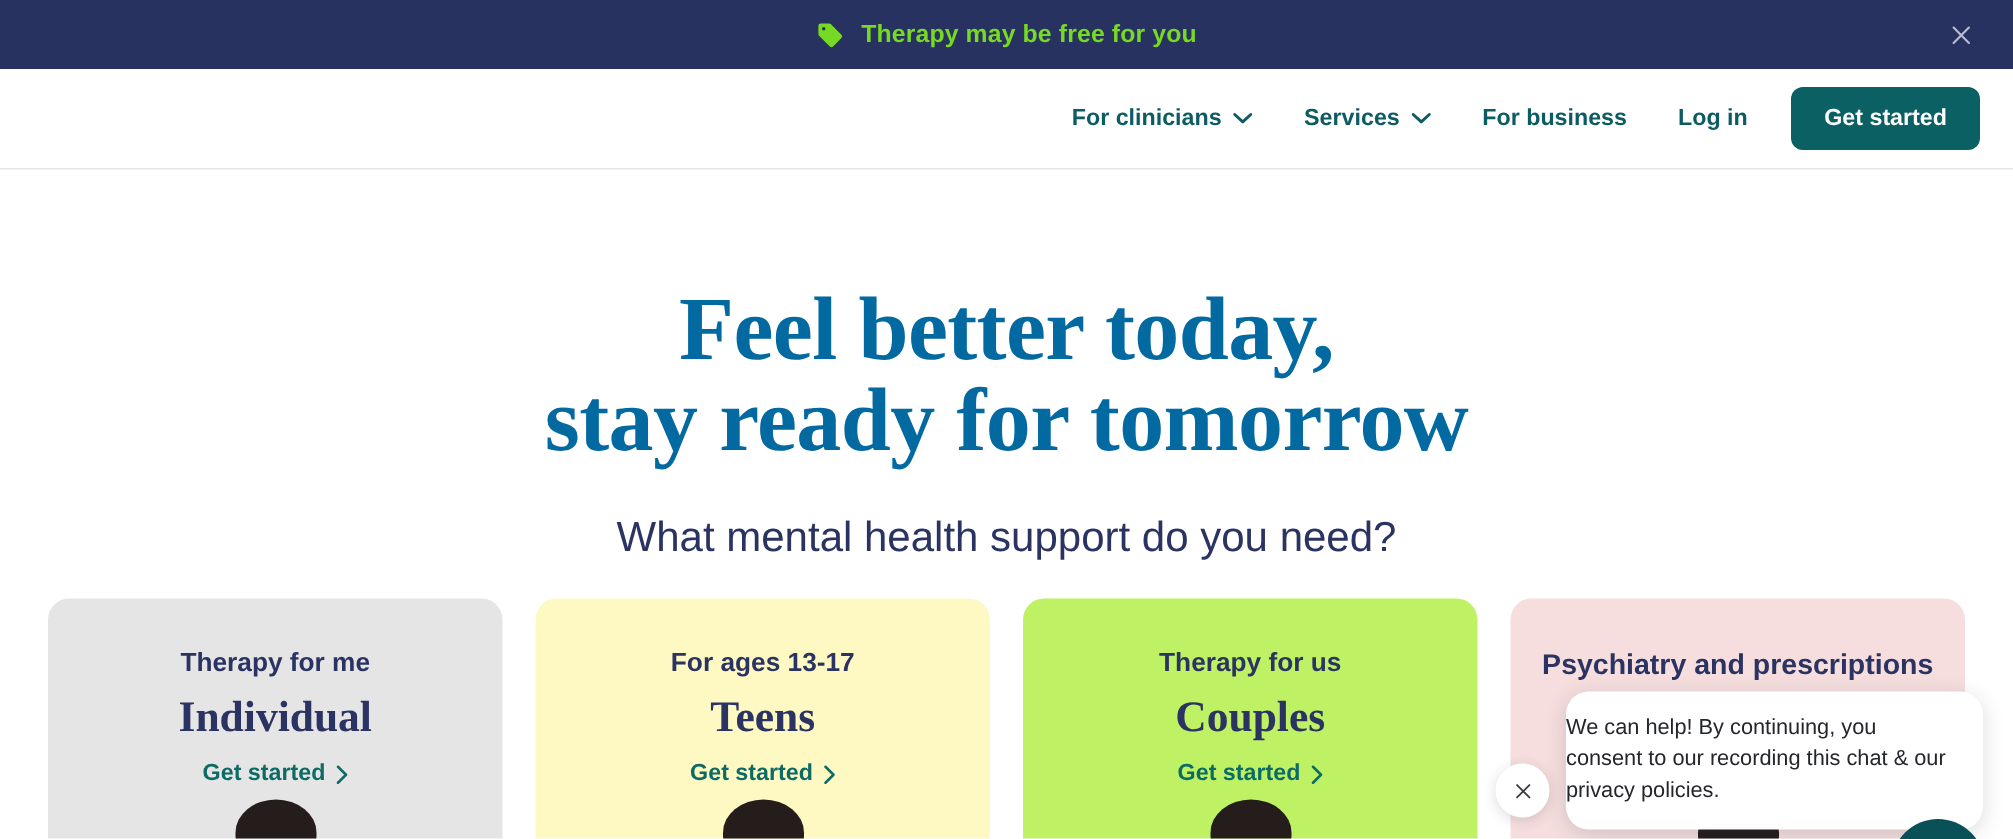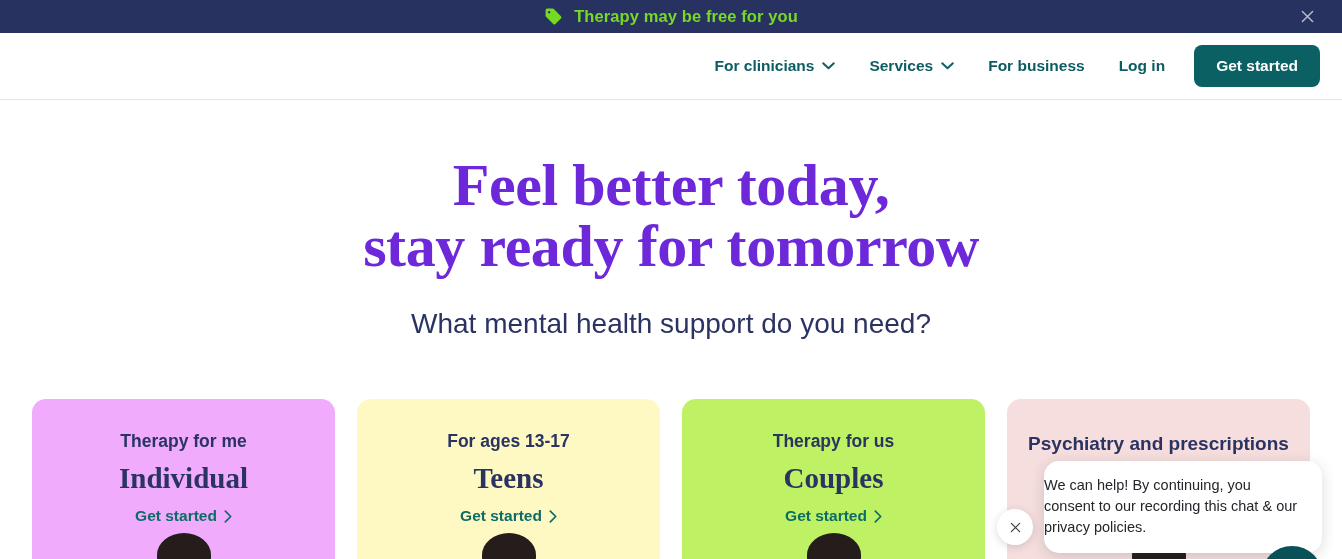--- a/index.html
+++ b/index.html
@@ -7,21 +7,21 @@
     width: 1342px;
     height: 559px;
     overflow: hidden;
     background: #ffffff;
     font-family: "Liberation Sans", sans-serif;
   }
 
   
   .promo-banner {
     position: relative;
-    height: 33px;
+    height: 46px;
     background: #283260;
     display: flex;
     align-items: center;
     justify-content: center;
   }
   .promo-inner {
     display: flex;
     align-items: center;
     gap: 11px;
   }
@@ -90,24 +90,25 @@
     cursor: pointer;
     font-family: "Liberation Sans", sans-serif;
     white-space: nowrap;
   }
 
   
   .hero { padding-top: 55px; text-align: center; }
   .hero-title {
     font-family: "Liberation Serif", serif;
     font-weight: bold;
-    color: #6d28d9;
+    color: #0369a1;
     font-size: 60px;
     line-height: 1.02;
     letter-spacing: -0.4px;
+    margin-top: 21px;
   }
   .hero-sub {
     margin-top: 31px;
     color: #2a3362;
     font-size: 28px;
     font-weight: normal;
   }
 
   
   .cards {
@@ -246,21 +247,21 @@
 
 <section class="hero">
   <h1 class="hero-title">
     <span>Feel better today,</span><br>
     <span>stay ready for tomorrow</span>
   </h1>
   <p class="hero-sub">What mental health support do you need?</p>
 </section>
 
 <section class="cards">
-  <div class="card" style="background:#f0abfc">
+  <div class="card" style="background:#e5e5e5">
     <div class="card-eyebrow">Therapy for me</div>
     <div class="card-title">Individual</div>
     <div class="card-cta">
       <span>Get started</span>
       <svg width="8" height="13" viewBox="0 0 9 14" fill="none" stroke="#0d6b66" stroke-width="1.9" stroke-linecap="round" stroke-linejoin="round">
         <path d="M1.5 1 L7.5 7 L1.5 13"></path>
       </svg>
     </div>
     <div class="card-photo"></div>
   </div>

